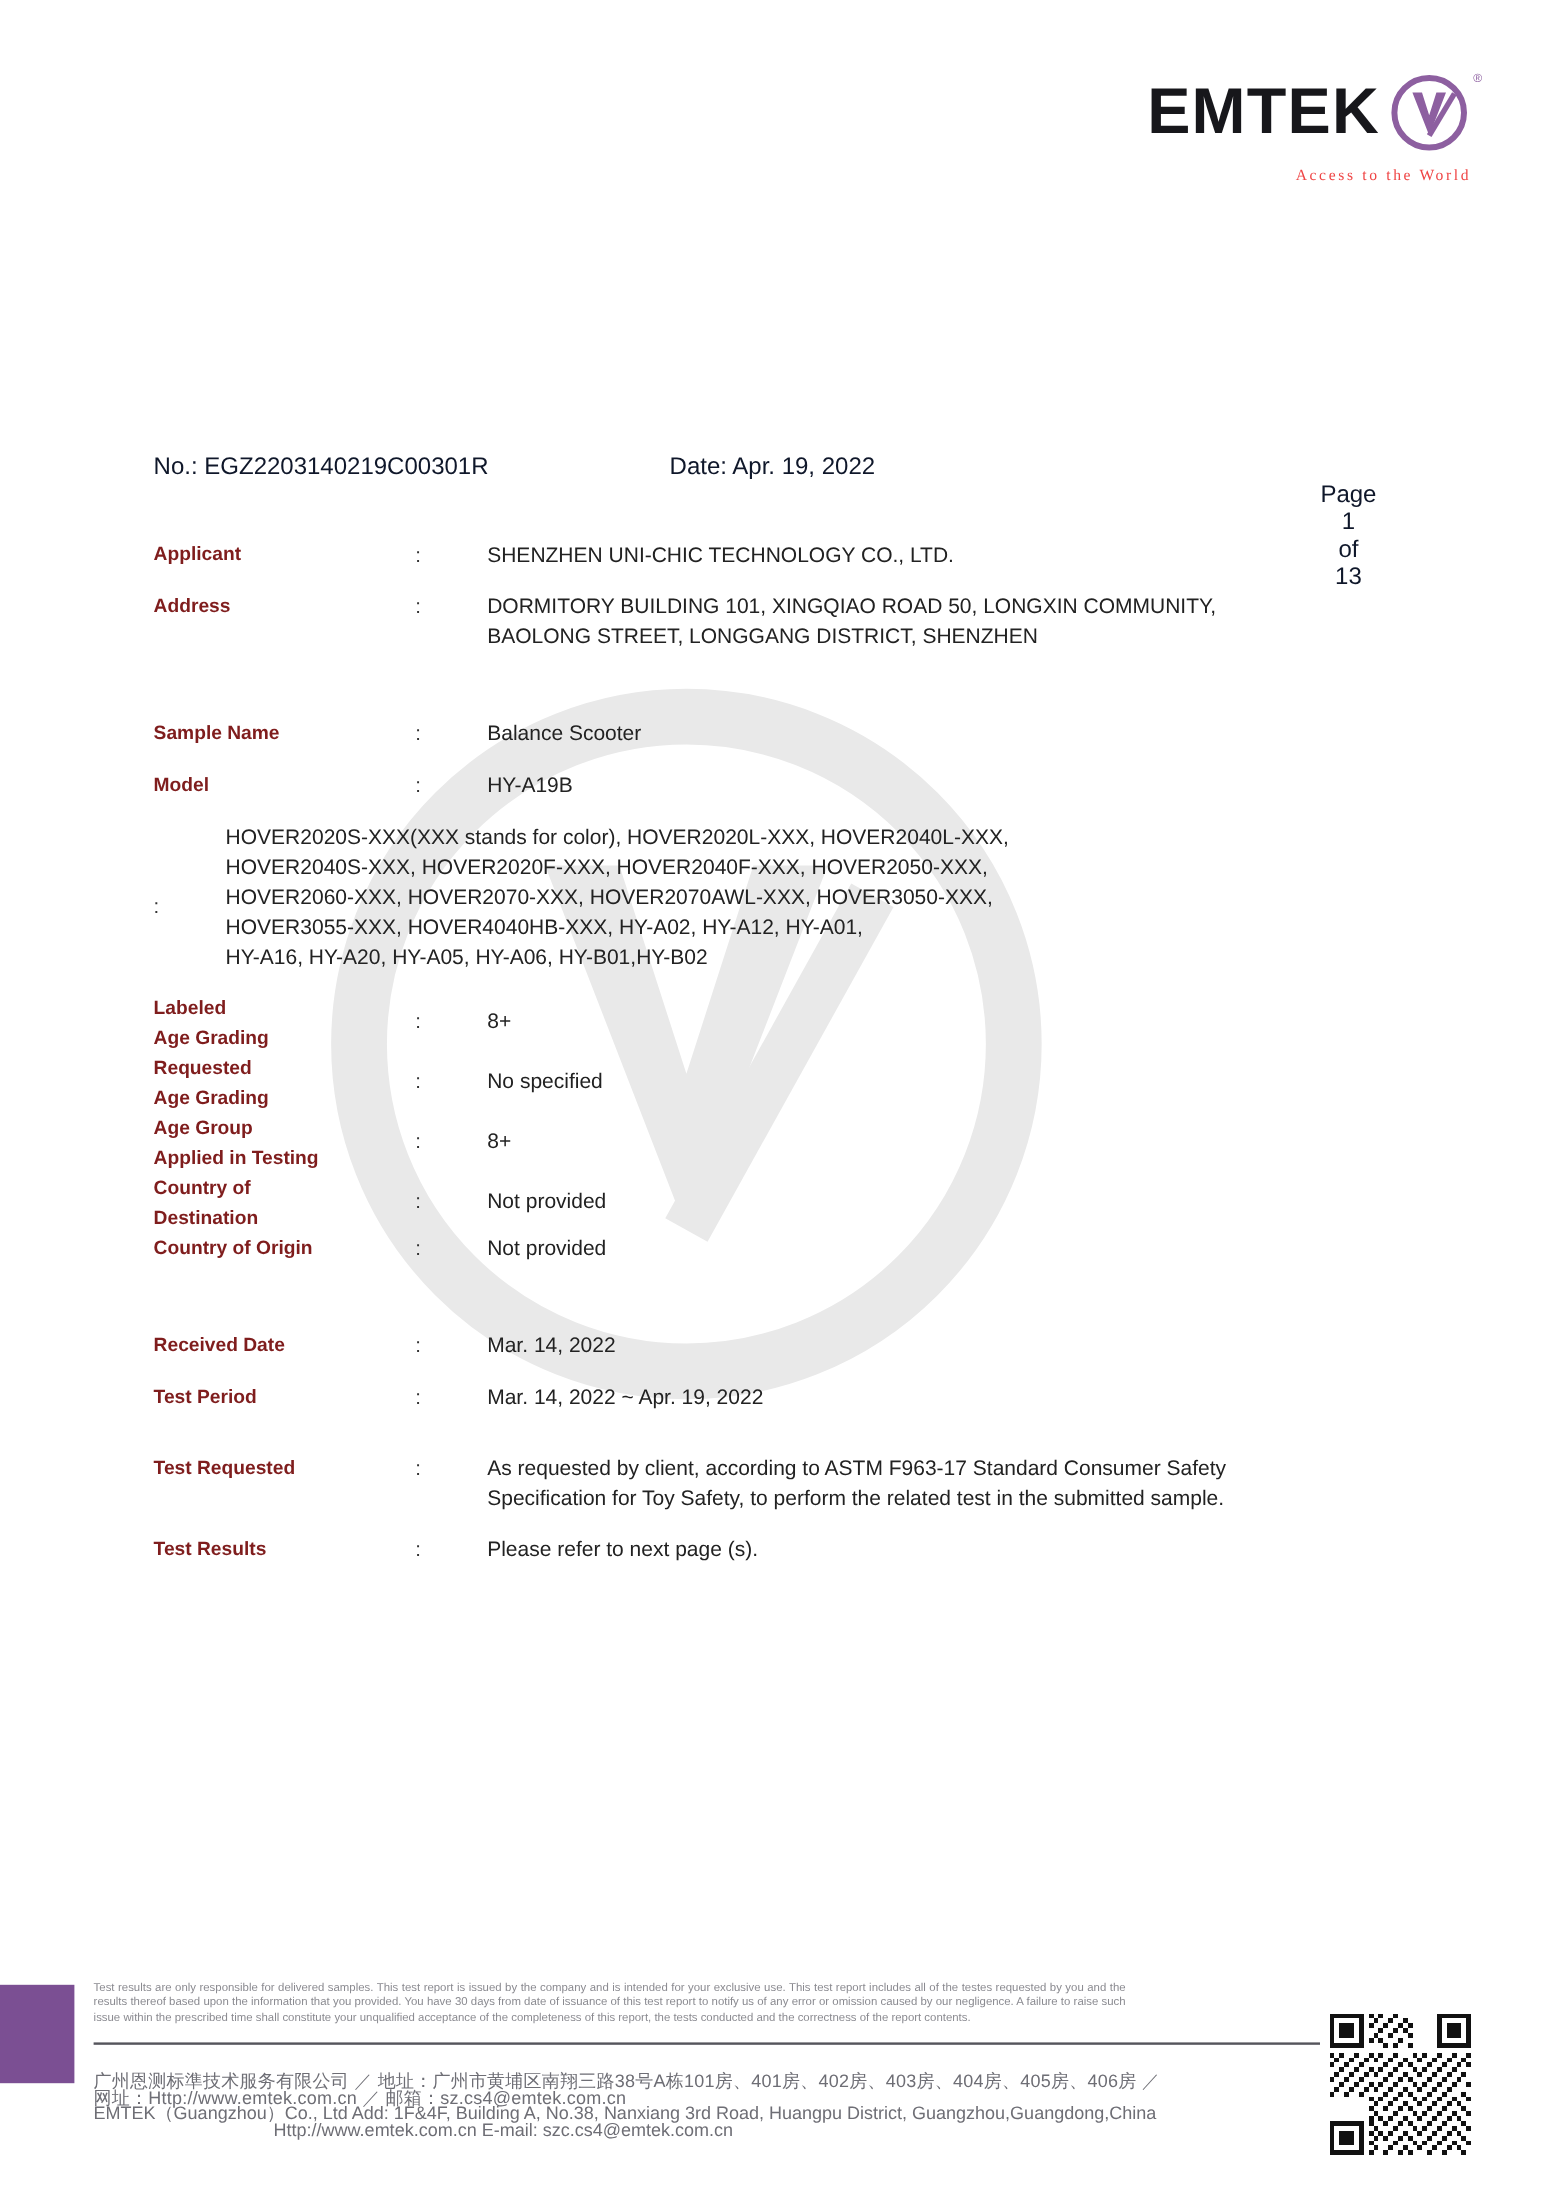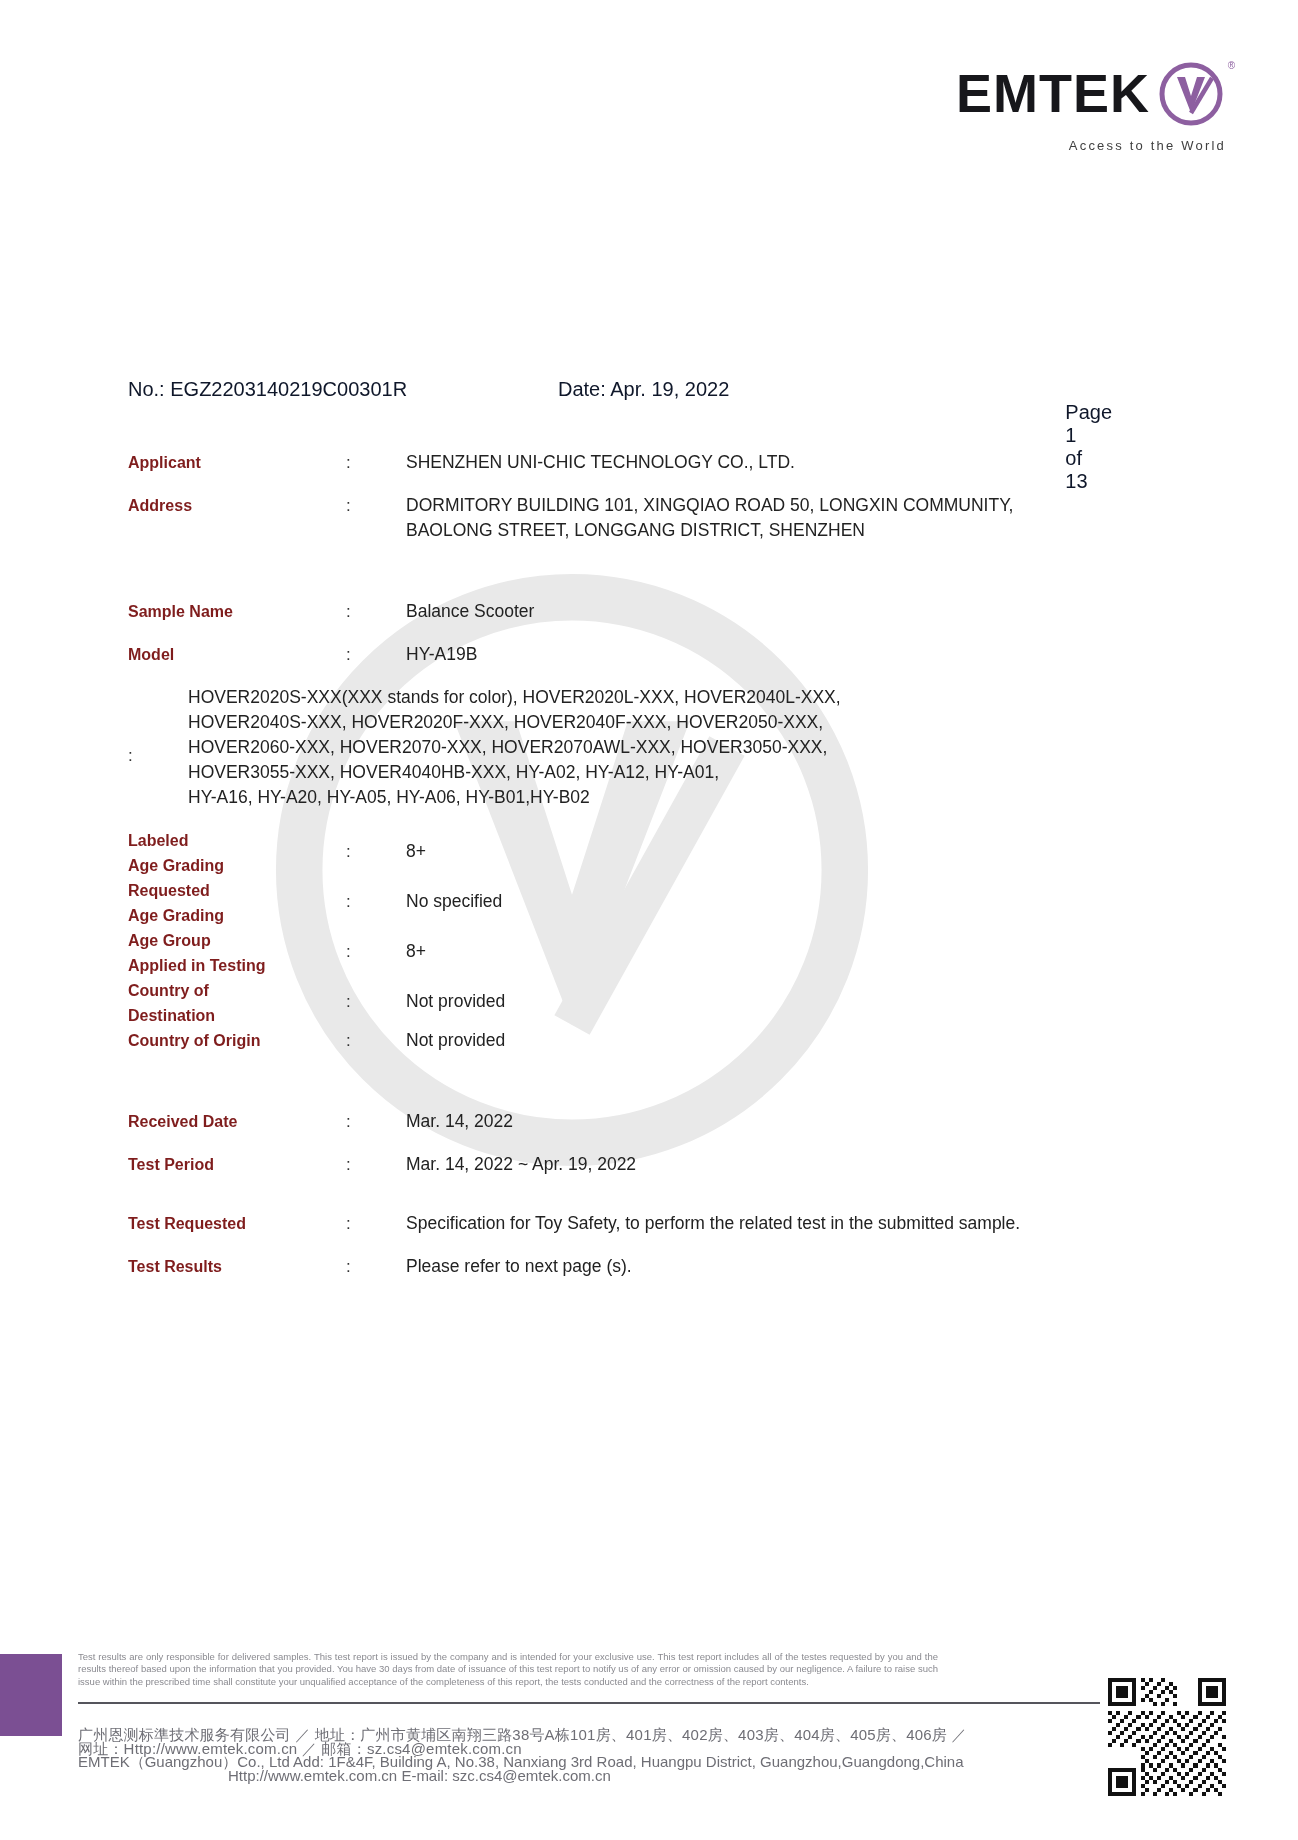--- a/index.html
+++ b/index.html
@@ -64,22 +64,22 @@
     position: absolute;
     right: -9px;
     top: 2px;
     font-size: 10px;
     color: #8d5fa0;
   }
   .logo-tagline {
     margin-top: 10px;
     font-size: 13px;
     letter-spacing: 2.2px;
-    color: #404040;
-    font-family: Liberation Sans, sans-serif;
+    color: #ef4444;
+    font-family: Liberation Serif, serif;
   }
 
   
   .doc-title {
     position: absolute;
     top: 284px;
     left: 0;
     width: 100%;
     text-align: center;
     font-size: 44px;
@@ -95,21 +95,21 @@
     top: 378px;
     left: 128px;
     right: 116px;
     display: flex;
     font-size: 20px;
     color: #0f172a;
     z-index: 2;
   }
   .meta-no   { flex: 0 0 430px; }
   .meta-date { flex: 1 1 auto; }
-  .meta-page { flex: 0 0 150px; text-align: left; white-space: pre; }
+  .meta-page { flex: 0 0 150px; text-align: center; white-space: pre; }
 
   
   .info {
     position: absolute;
     top: 450px;
     left: 128px;
     right: 110px;
     z-index: 2;
   }
   .info-row {
@@ -353,20 +353,21 @@
       <div class="info-colon">:</div>
       <div class="info-value">Mar. 14, 2022 ~ Apr. 19, 2022</div>
     </div>
 
     <div class="gap-34"></div>
 
     <div class="info-row">
       <div class="info-label">Test Requested</div>
       <div class="info-colon">:</div>
       <div class="info-value">
+        <span class="vline">As requested by client, according to ASTM F963-17 Standard Consumer Safety</span>
         <span class="vline">Specification for Toy Safety, to perform the related test in the submitted sample.</span>
       </div>
     </div>
 
     <div class="gap-18"></div>
 
     <div class="info-row">
       <div class="info-label">Test Results</div>
       <div class="info-colon">:</div>
       <div class="info-value">Please refer to next page (s).</div>

